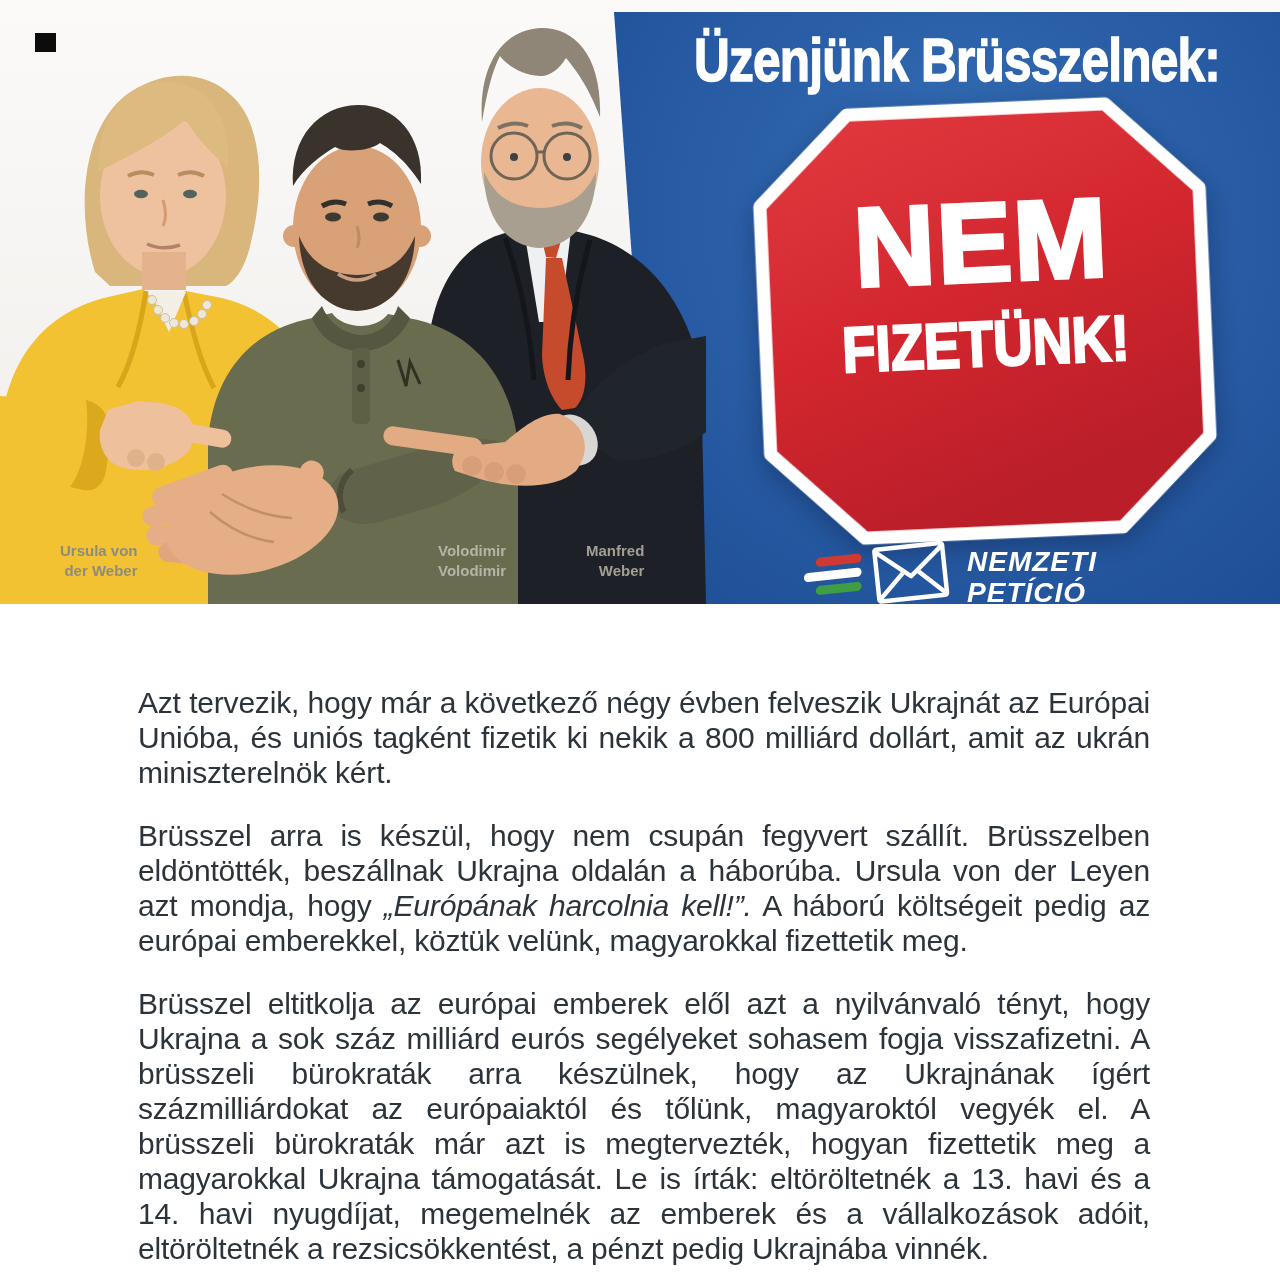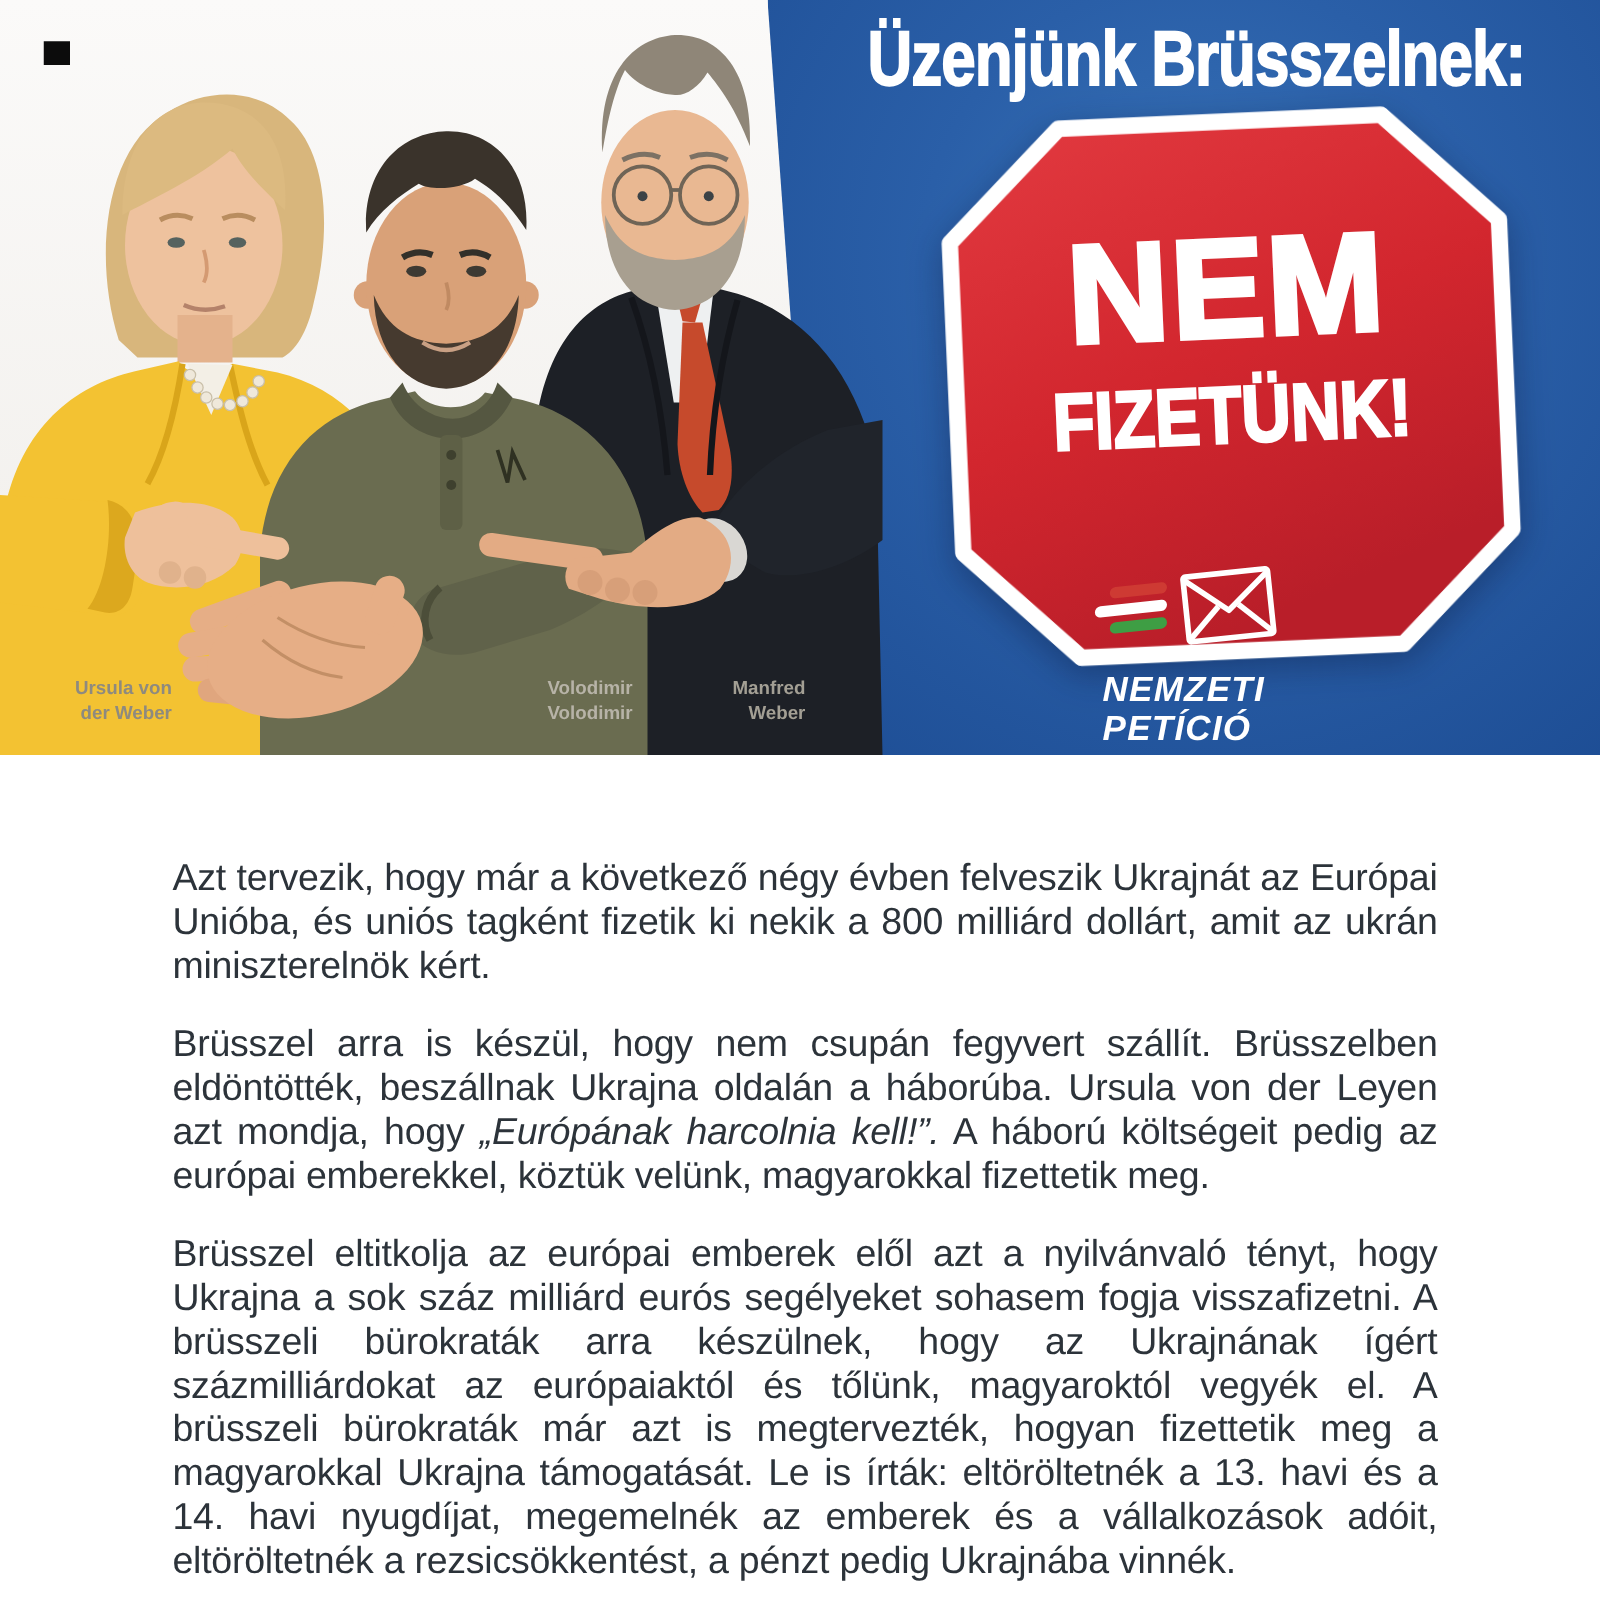--- a/index.html
+++ b/index.html
@@ -6,35 +6,35 @@
   body{
     width:1280px;height:1280px;overflow:hidden;background:#ffffff;
     font-family:"Liberation Sans", sans-serif;
     -webkit-font-smoothing:antialiased;
   }
   
   .hero{position:relative;width:1280px;height:604px;
     background:linear-gradient(180deg,#fbfaf9 0%,#f3f1ee 70%,#efedea 100%);
     overflow:hidden;box-shadow:inset 0 -1px 0 #e9e7e4;}
   .corner-square{position:absolute;left:35px;top:33px;width:21px;height:19px;background:#0c0c0c;}
-  .blue-panel{position:absolute;left:614px;top:0;width:666px;height:604px;
+  .blue-panel{position:absolute;left:614px;top:12px;width:666px;height:604px;
     background:radial-gradient(circle at 52% 34%, #3772b8 0%, #2a5fa8 42%, #1d4d94 100%);
     clip-path:polygon(0 0,666px 0,666px 604px,44px 604px);}
   .panel-heading{position:absolute;top:12px;left:10px;width:100%;text-align:center;
     color:#ffffff;font-weight:bold;font-size:62px;letter-spacing:-1px;
     transform:scaleX(.8);-webkit-text-stroke:1.5px #ffffff;white-space:nowrap;}
   .stop-sign{position:absolute;left:134px;top:72px;width:474px;height:478px;transform:rotate(-2.5deg);}
   .stop-sign svg{position:absolute;left:0;top:0;filter:drop-shadow(0 8px 14px rgba(5,15,45,.35));}
   .stop-text{position:absolute;left:0;top:104px;width:100%;text-align:center;color:#fff;}
   .stop-nem{font-size:112px;line-height:110px;font-weight:bold;letter-spacing:2px;
     -webkit-text-stroke:4px #ffffff;}
   .stop-fiz{font-size:64px;line-height:92px;font-weight:bold;display:inline-block;
     transform:scaleX(.85);-webkit-text-stroke:2.5px #ffffff;white-space:nowrap;}
   .logo-row{position:absolute;left:0;bottom:6px;width:100%;display:flex;
-    justify-content:center;align-items:center;gap:14px;flex-direction:column;}
+    justify-content:center;align-items:center;gap:14px;}
   .logo-mark{transform:rotate(-6deg);}
   .logo-text{color:#ffffff;font-style:italic;font-weight:bold;font-size:28px;
     line-height:31px;letter-spacing:1px;}
   
   .photo-svg{position:absolute;left:0;top:0;}
   .photo-label{position:absolute;font-size:15px;line-height:20px;font-weight:600;z-index:5;text-align:right;}
   .label-vdl{left:60px;top:541px;color:#8e8a7f;}
   .label-zel{left:438px;top:541px;color:#b7b3a7;}
   .label-web{left:586px;top:541px;color:#a39f94;}
   

